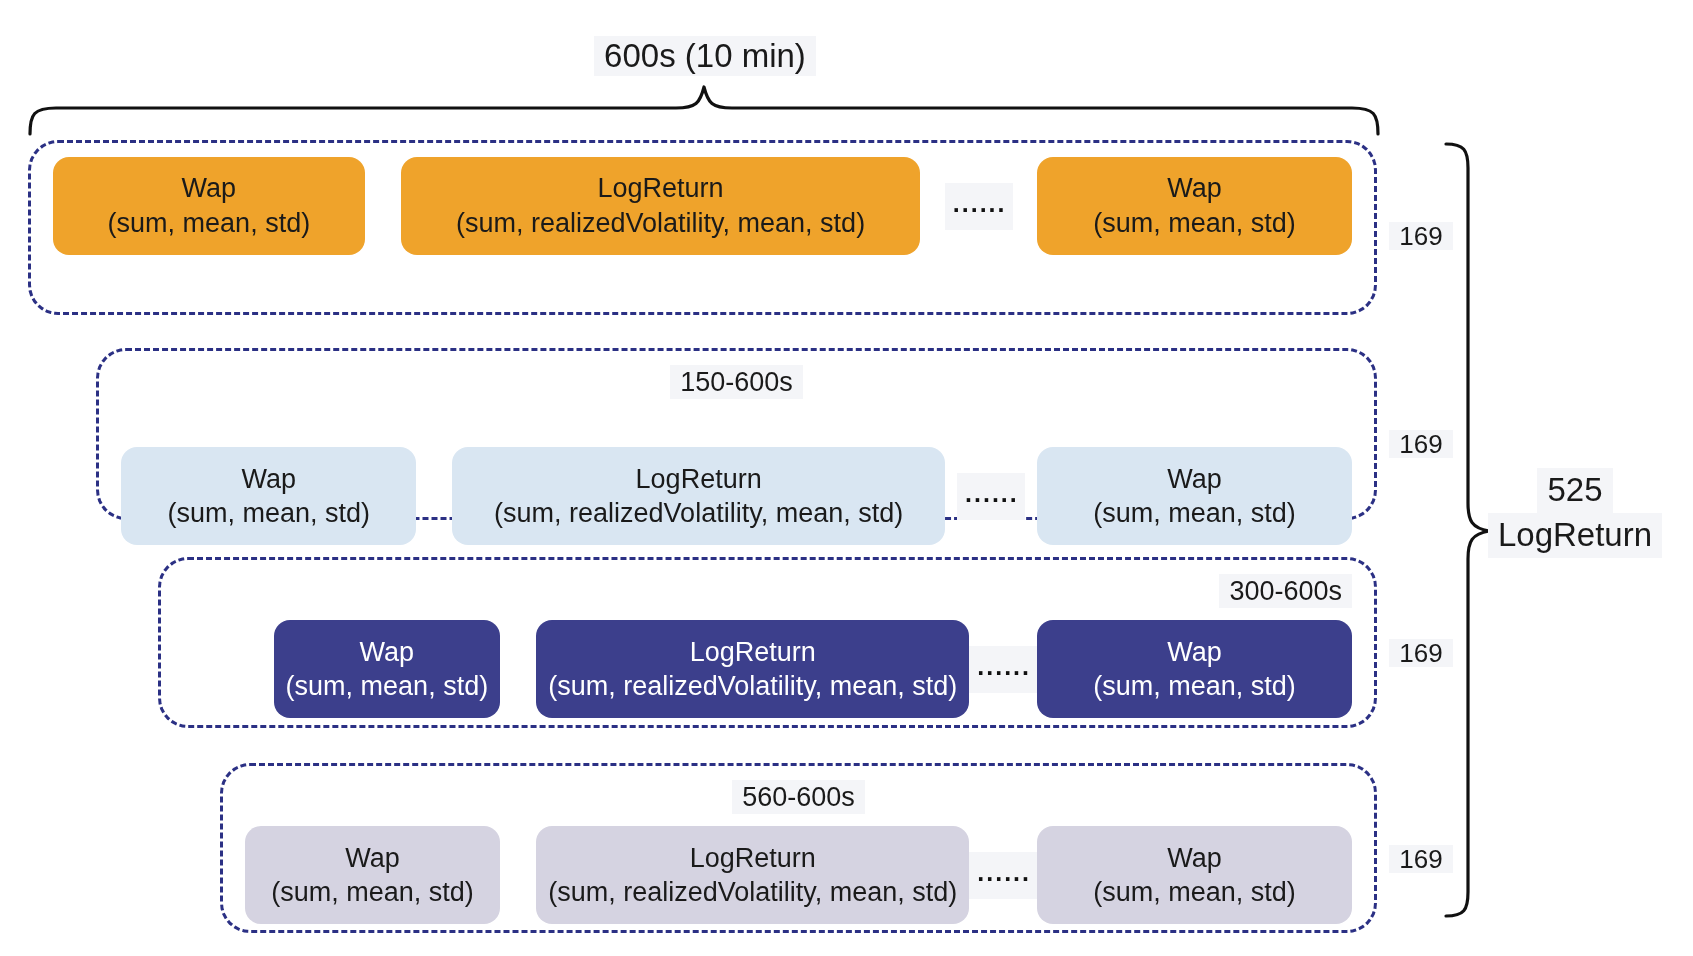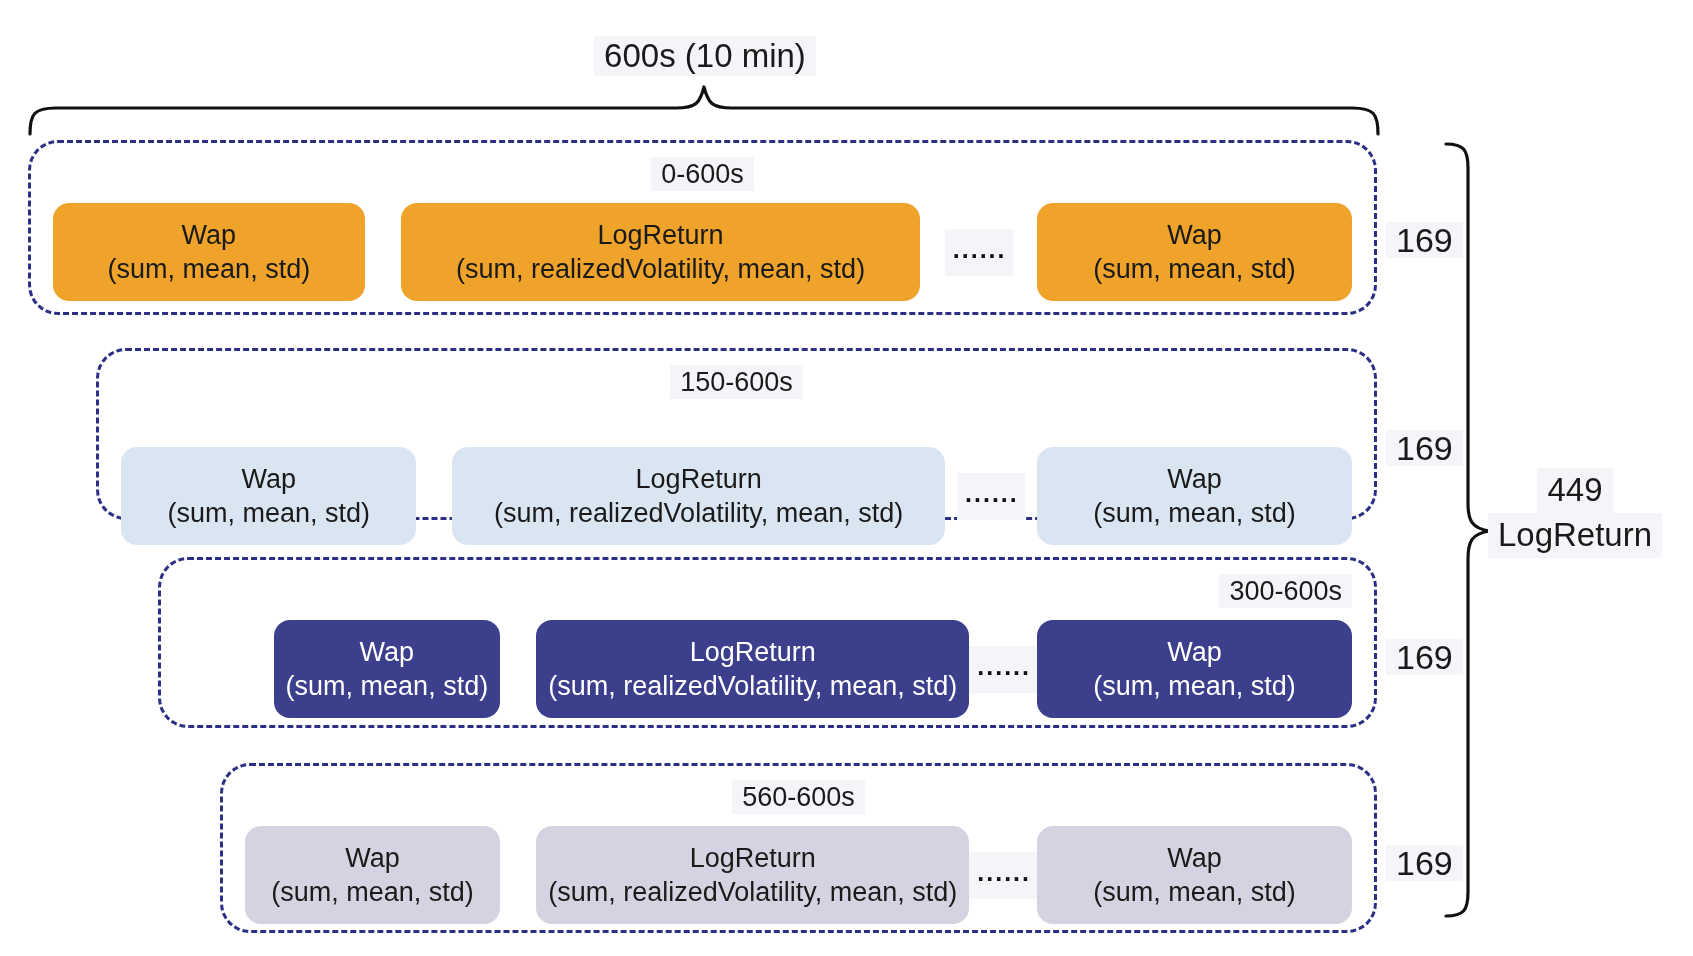--- a/index.html
+++ b/index.html
@@ -39,21 +39,21 @@
   .row-0 .fbox{background:#efa32b;color:#1a1a1a;}
   .row-1 .fbox{background:#d9e6f2;color:#1a1a1a;}
   .row-2 .fbox{background:#3c3f8c;color:#ffffff;}
   .row-3 .fbox{background:#d5d3e1;color:#1a1a1a;}
   .row-pos-0{left:28px;top:140px;width:1349px;height:175px;}
   .row-pos-1{left:96px;top:348px;width:1281px;height:172px;gap:36px;}
   .row-pos-2{left:158px;top:557px;width:1219px;height:171px;align-items:flex-end;}
   .row-pos-3{left:220px;top:763px;width:1157px;height:170px;}
   .count{
     position:absolute;left:1386px;width:70px;text-align:center;
-    font-size:34px;line-height:1;
+    font-size:26px;line-height:1;
   }
   .count-0{top:222px;} .count-1{top:430px;} .count-2{top:639px;} .count-3{top:845px;}
   .total-label{
     position:absolute;left:1485px;top:468px;width:180px;text-align:center;
     font-size:33px;line-height:1.3;
   }
 </style>
 </head>
 <body>
 
@@ -62,23 +62,20 @@
   <div class="top-label">
     <span class="hl">600s (10 min)</span>
   </div>
 
   <svg class="braces" viewBox="0 0 1693 956">
     <path d="M 30 134 C 30 114 34 108 56 108 L 676 108 C 696 108 700 103 704 87 C 708 103 712 108 732 108 L 1352 108 C 1374 108 1378 114 1378 134" fill="none" stroke="#111111" stroke-width="3.2" stroke-linecap="round" stroke-linejoin="round"></path>
     <path d="M 1446 144 C 1464 144 1468 150 1468 168 L 1468 503 C 1468 521 1472 528 1489 531 C 1472 534 1468 541 1468 559 L 1468 892 C 1468 910 1464 916 1446 916" fill="none" stroke="#111111" stroke-width="3.2" stroke-linecap="round" stroke-linejoin="round"></path>
   </svg>
 
   <div class="row row-0 row-pos-0">
-    <div class="row-title">
-      <span class="hl">0-600s</span>
-    </div>
     <div class="box-strip">
       <div class="fbox box-1">
         <span class="bname">Wap</span>
         <span class="bstats">(sum, mean, std)</span>
       </div>
       <div class="fbox box-2">
         <span class="bname">LogReturn</span>
         <span class="bstats">(sum, realizedVolatility, mean, std)</span>
       </div>
       <div class="dots">
@@ -167,17 +164,17 @@
     <span class="hl">169</span>
   </div>
   <div class="count count-2">
     <span class="hl">169</span>
   </div>
   <div class="count count-3">
     <span class="hl">169</span>
   </div>
 
   <div class="total-label">
-    <div><span class="hl">449</span></div>
+    <div><span class="hl">525</span></div>
     <div><span class="hl">LogReturn</span></div>
   </div>
 
 </div>
 
 </body></html>

